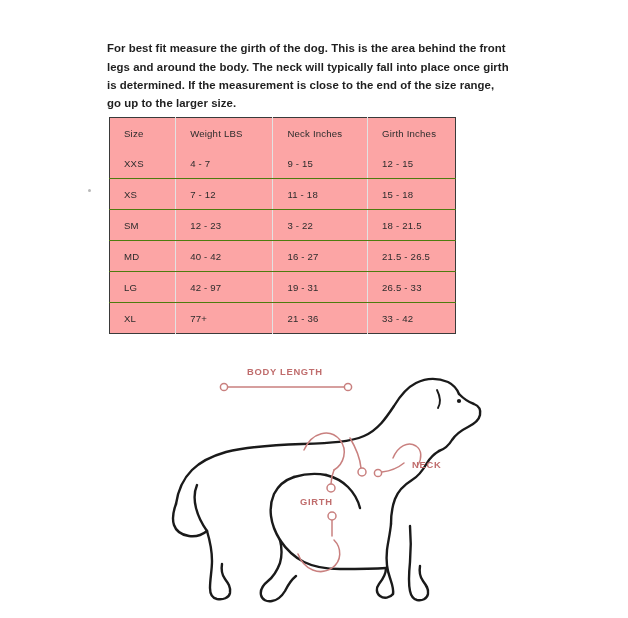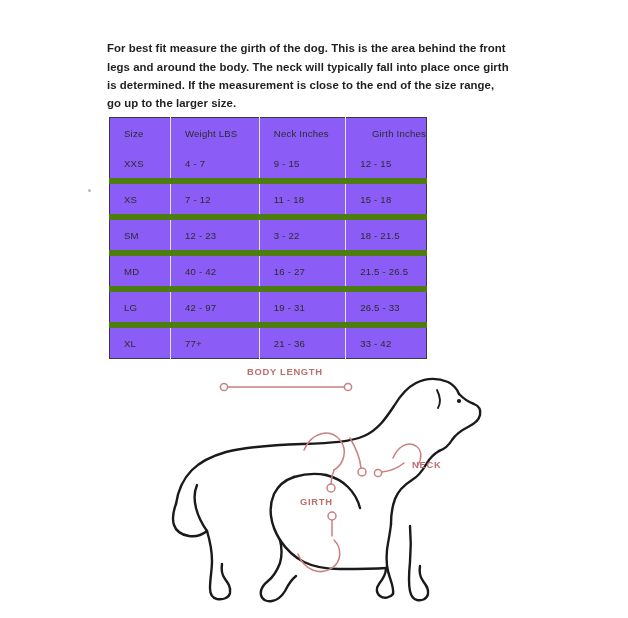--- a/index.html
+++ b/index.html
@@ -49,45 +49,45 @@
   }
 
   
   .size-table-wrap {
     position: absolute;
     left: 109px;
     top: 117px;
     width: 347px;
   }
   table.size-table {
-    width: 318px;
+    width: 347px;
     border-collapse: collapse;
     border: 1.6px solid #3a3a3a;
-    background: #8b5cf6;
+    background: #fca5a5;
   }
   table.size-table td {
-    border-bottom: 6px solid #4d7c0f;
+    border-bottom: 1px solid #4d7c0f;
     border-right: 1px solid #e2e2e2;
     font-size: 9.6px;
     color: #2c2c2c;
     height: 30px;
     padding: 0 0 0 14px;
     vertical-align: middle;
     letter-spacing: 0.2px;
   }
   table.size-table td:last-child { border-right: none; }
   table.size-table tr:last-child td { border-bottom: none; }
   table.size-table thead td {
     font-size: 9.6px;
     color: #2c2c2c;
   }
   .col-size   { width: 62px; }
   .col-weight { width: 100px; }
   .col-neck   { width: 97px; }
-  .col-girth  { width: 88px; text-align: right; }
+  .col-girth  { width: 88px; }
 
   
   .speck {
     position: absolute;
     left: 88px;
     top: 189px;
     width: 3px;
     height: 3px;
     background: #b9b9b9;
     border-radius: 50%;

